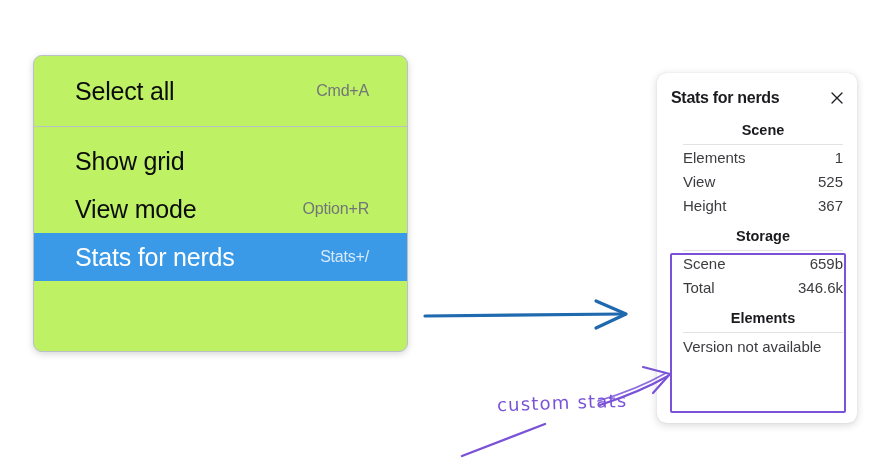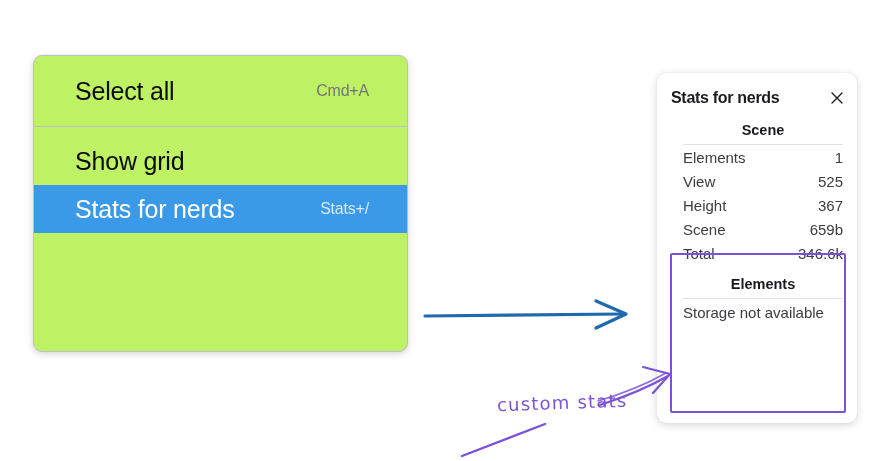--- a/index.html
+++ b/index.html
@@ -160,20 +160,24 @@
     <div class="menu-item">
       <span class="mi-label">Select all</span>
       <span class="mi-shortcut">Cmd+A</span>
     </div>
   </div>
 
   <div class="menu-group" id="menu-group-2">
     <div class="menu-item">
       <span class="mi-label">Show grid</span>
     </div>
+    <div class="menu-item">
+      <span class="mi-label">View mode</span>
+      <span class="mi-shortcut">Option+R</span>
+    </div>
     <div class="menu-item selected">
       <span class="mi-label">Stats for nerds</span>
       <span class="mi-shortcut">Stats+/</span>
     </div>
   </div>
 
 </div>
 
 <div id="stats-panel">
 
@@ -195,31 +199,32 @@
     </div>
     <div class="stat-row">
       <span class="sr-label">View</span>
       <span class="sr-value">525</span>
     </div>
     <div class="stat-row">
       <span class="sr-label">Height</span>
       <span class="sr-value">367</span>
     </div>
 
+    <div class="section-title">Storage</div>
     <div class="stat-row">
       <span class="sr-label">Scene</span>
       <span class="sr-value">659b</span>
     </div>
     <div class="stat-row">
       <span class="sr-label">Total</span>
       <span class="sr-value">346.6k</span>
     </div>
 
     <div class="section-title">Elements</div>
-    <div class="plain-row">Storage not available</div>
+    <div class="plain-row">Version not available</div>
 
   </div>
 </div>
 
 <div id="custom-stats-box"></div>
 
 <svg id="annotations" viewBox="0 0 873 461">
 
   <g>
     <path d="M425 316 L622 314" stroke="#1f69ae" stroke-width="3.2" fill="none" stroke-linecap="round"></path>

